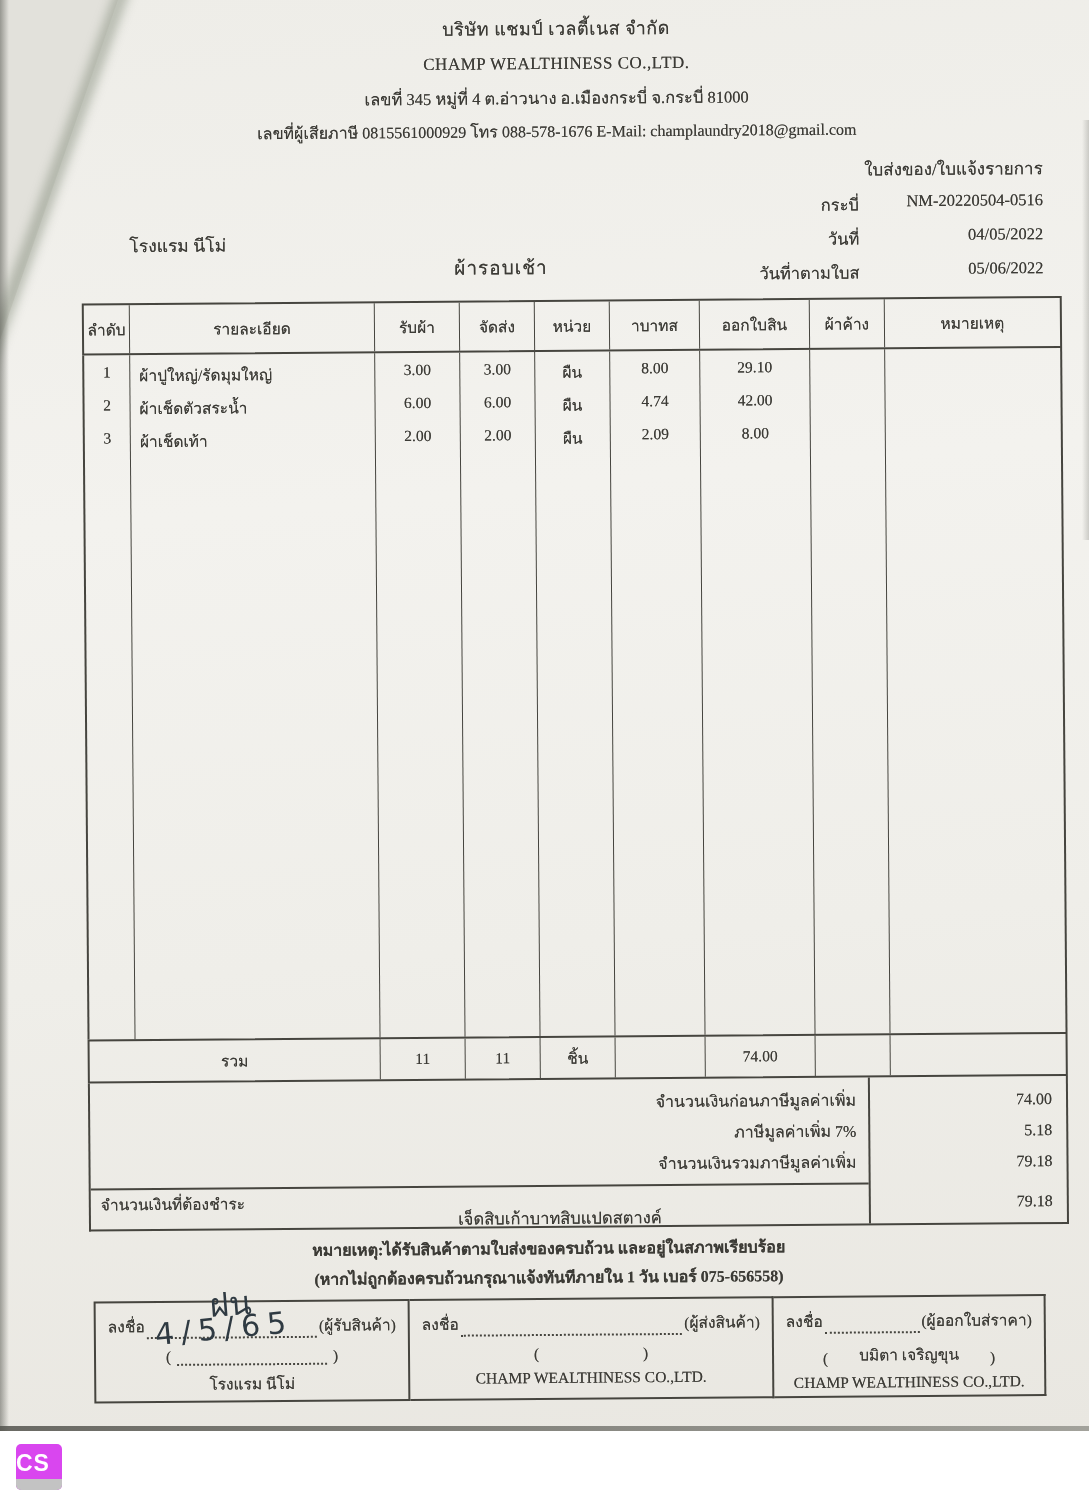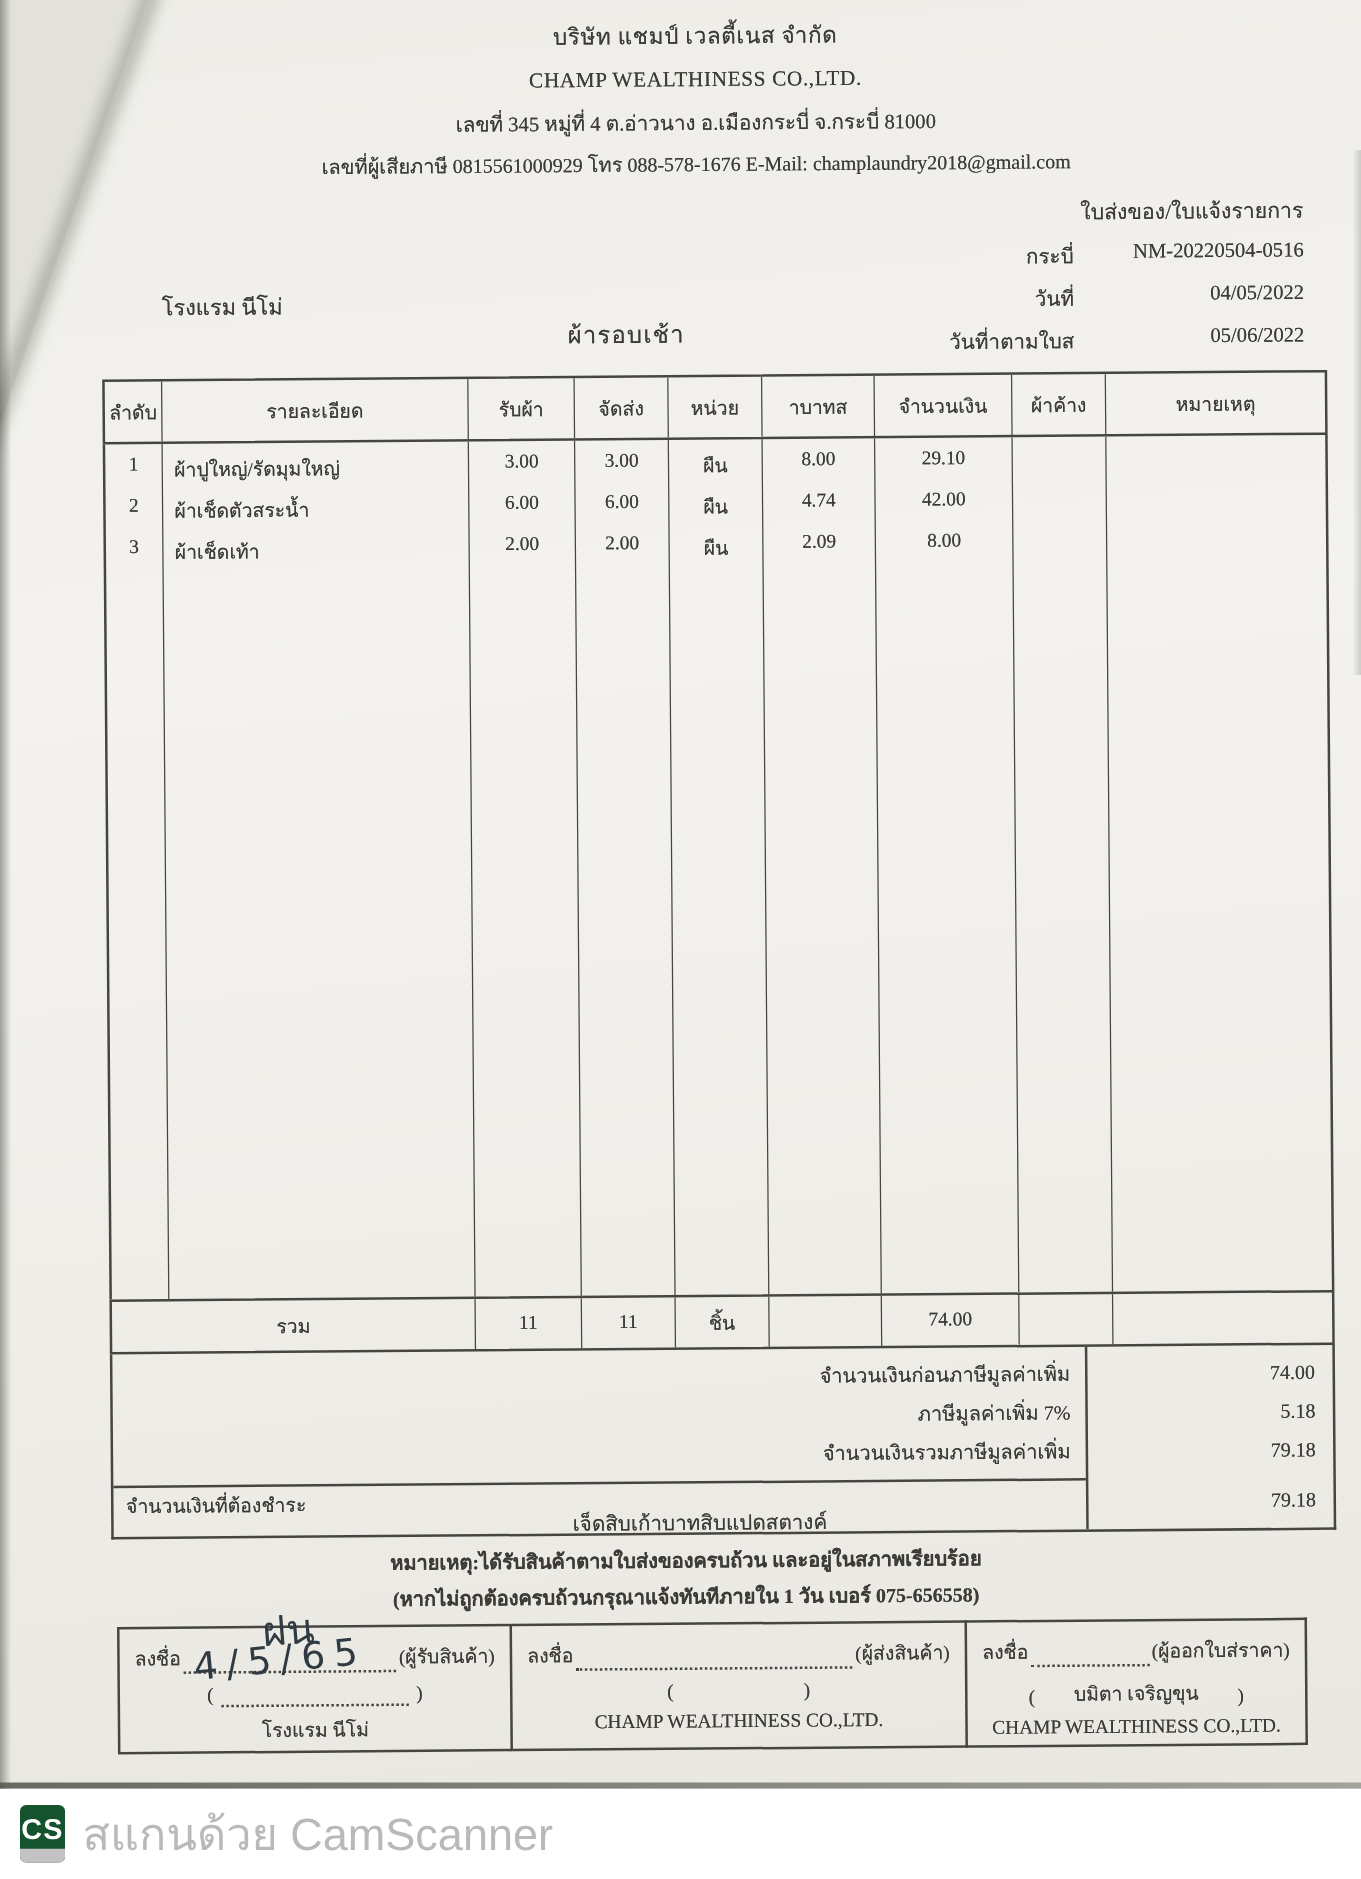--- a/index.html
+++ b/index.html
@@ -86,22 +86,22 @@
   .inner-name { min-width:150px; text-align:center; }
   .sig-line3 { text-align:center; margin-top:6px; font-size:15.5px; }
 
   .hw { position:absolute; color:#2f3a42; font-family:"DejaVu Sans",sans-serif;
     text-shadow:none; pointer-events:none; }
   .hw-sign { left:205px; top:1275px; font-size:33px; transform:rotate(-4deg); }
   .hw-date { left:150px; top:1308px; font-size:30px; transform:rotate(-5deg); letter-spacing:7px; }
 
   .footer { height:72px; display:flex; align-items:center; background:#ffffff;
     padding-left:16px; gap:14px; font-family:"Liberation Sans","DejaVu Sans",sans-serif; }
-  .cs-logo { width:36px; height:46px; background:#14532d; border-radius:5px; position:relative;
-    display:flex; align-items:center; justify-content:center; flex:0 0 auto; }
+  .cs-logo { width:46px; height:46px; background:#d946ef; border-radius:5px; position:relative;
+    display:flex; align-items:center; justify-content:flex-start; flex:0 0 auto; }
   .cs-logo .cs-txt { color:#ffffff; font-weight:bold; font-size:23px; letter-spacing:1px; margin-top:-7px; }
   .cs-logo::after { content:""; position:absolute; left:0; right:0; bottom:0; height:11px;
     background:#c3c3c3; border-radius:0 0 5px 5px; }
   .footer-text { font-size:36px; color:#b9b9b9; }
 </style>
 </head>
 <body>
 
 <div class="scan-page">
   <div class="corner-fold"></div>
@@ -139,21 +139,21 @@
     <div class="round-title">ผ้ารอบเช้า</div>
 
     <div class="invoice-table">
       <div class="thead">
         <div class="cell c0">ลำดับ</div>
         <div class="cell c1">รายละเอียด</div>
         <div class="cell c2">รับผ้า</div>
         <div class="cell c3">จัดส่ง</div>
         <div class="cell c4">หน่วย</div>
         <div class="cell c5">าบาทส</div>
-        <div class="cell c6">จำนวนเงิน</div>
+        <div class="cell c6">ออกใบสิน</div>
         <div class="cell c7">ผ้าค้าง</div>
         <div class="cell c8">หมายเหตุ</div>
       </div>
       <div class="tbody">
         <div class="col c0">
           <span class="v">1</span>
           <span class="v">2</span>
           <span class="v">3</span>
         </div>
         <div class="col c1 col-desc">
@@ -267,14 +267,13 @@
 
     <div class="hw hw-sign">ฝน</div>
     <div class="hw hw-date">4/5/65</div>
   </div>
 </div>
 
 <div class="footer">
   <div class="cs-logo">
     <span class="cs-txt">CS</span>
   </div>
-  <div class="footer-text">สแกนด้วย CamScanner</div>
 </div>
 
 </body></html>

